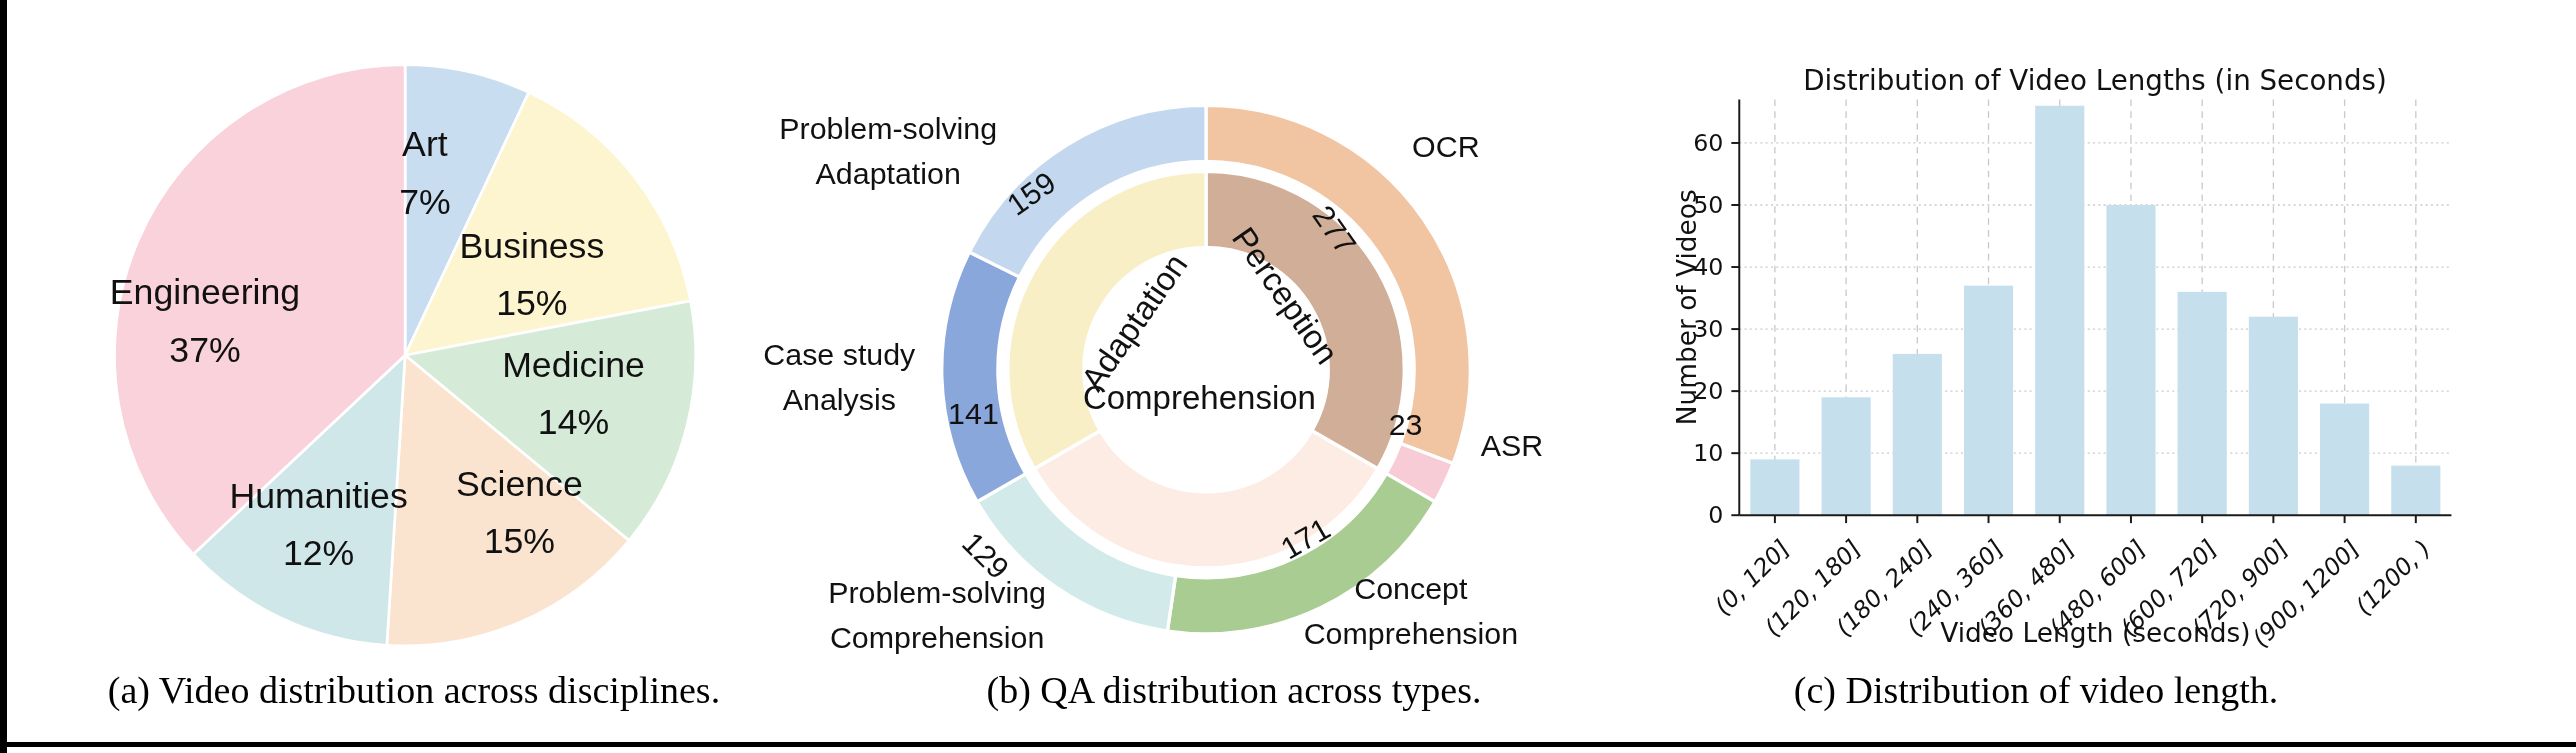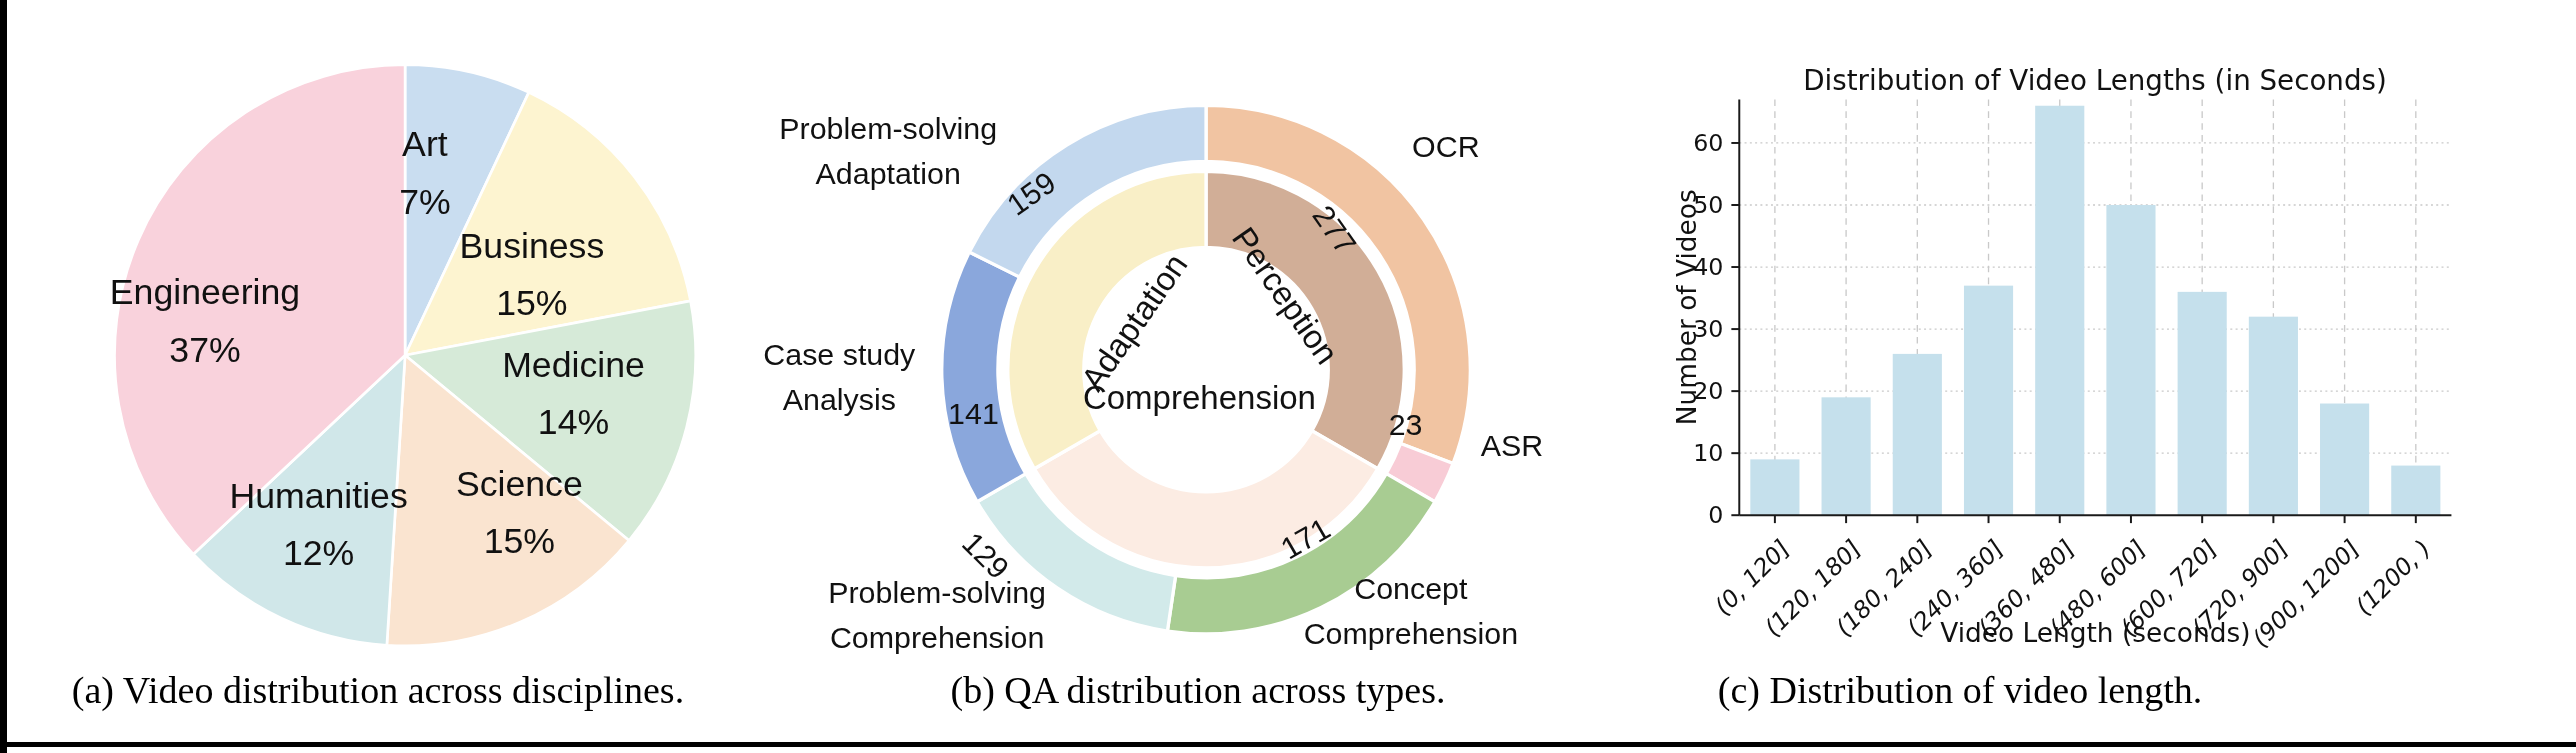--- a/index.html
+++ b/index.html
@@ -6,24 +6,24 @@
   body{width:2576px;height:754px;position:relative;overflow:hidden;
        font-family:"Liberation Sans",sans-serif;}
   .frame-left{position:absolute;left:0;top:0;width:6.6px;height:754px;background:#000;}
   .frame-bottom{position:absolute;left:0;top:742px;width:2576px;height:5.3px;background:#000;}
   svg.panel{position:absolute;}
   #panel-a{left:0;top:0;}
   #panel-b{left:727px;top:59px;}
   #panel-c{left:1618px;top:40px;}
   .caption{position:absolute;top:666px;transform:translateX(-50%);
            font-family:"Liberation Serif",serif;font-size:38px;color:#000;
-           white-space:nowrap;line-height:48px;}
+           white-space:nowrap;line-height:48px;margin-left:36px;}
   #caption-a{left:378px;}
   #caption-b{left:1198px;}
-  #caption-c{left:1960px;font-family:Liberation Serif, serif;}
+  #caption-c{left:2000px;font-family:Liberation Serif, serif;}
 </style>
 </head>
 <body>
 
 <div class="frame-left"></div>
 <div class="frame-bottom"></div>
 
 <svg id="panel-a" class="panel" width="760" height="667" viewBox="0 0 1150 1010">
     <path d="M 613 538 L 613 98 A 440 440 0 0 1 800.342888288632 139.87609691495146 Z" fill="#c9ddf0" stroke="#ffffff" stroke-width="4" stroke-linejoin="round"></path>
     <path d="M 613 538 L 800.342888288632 139.87609691495146 A 440 440 0 0 1 1045.206390320623 455.5522215822812 Z" fill="#fdf4d0" stroke="#ffffff" stroke-width="4" stroke-linejoin="round"></path>

